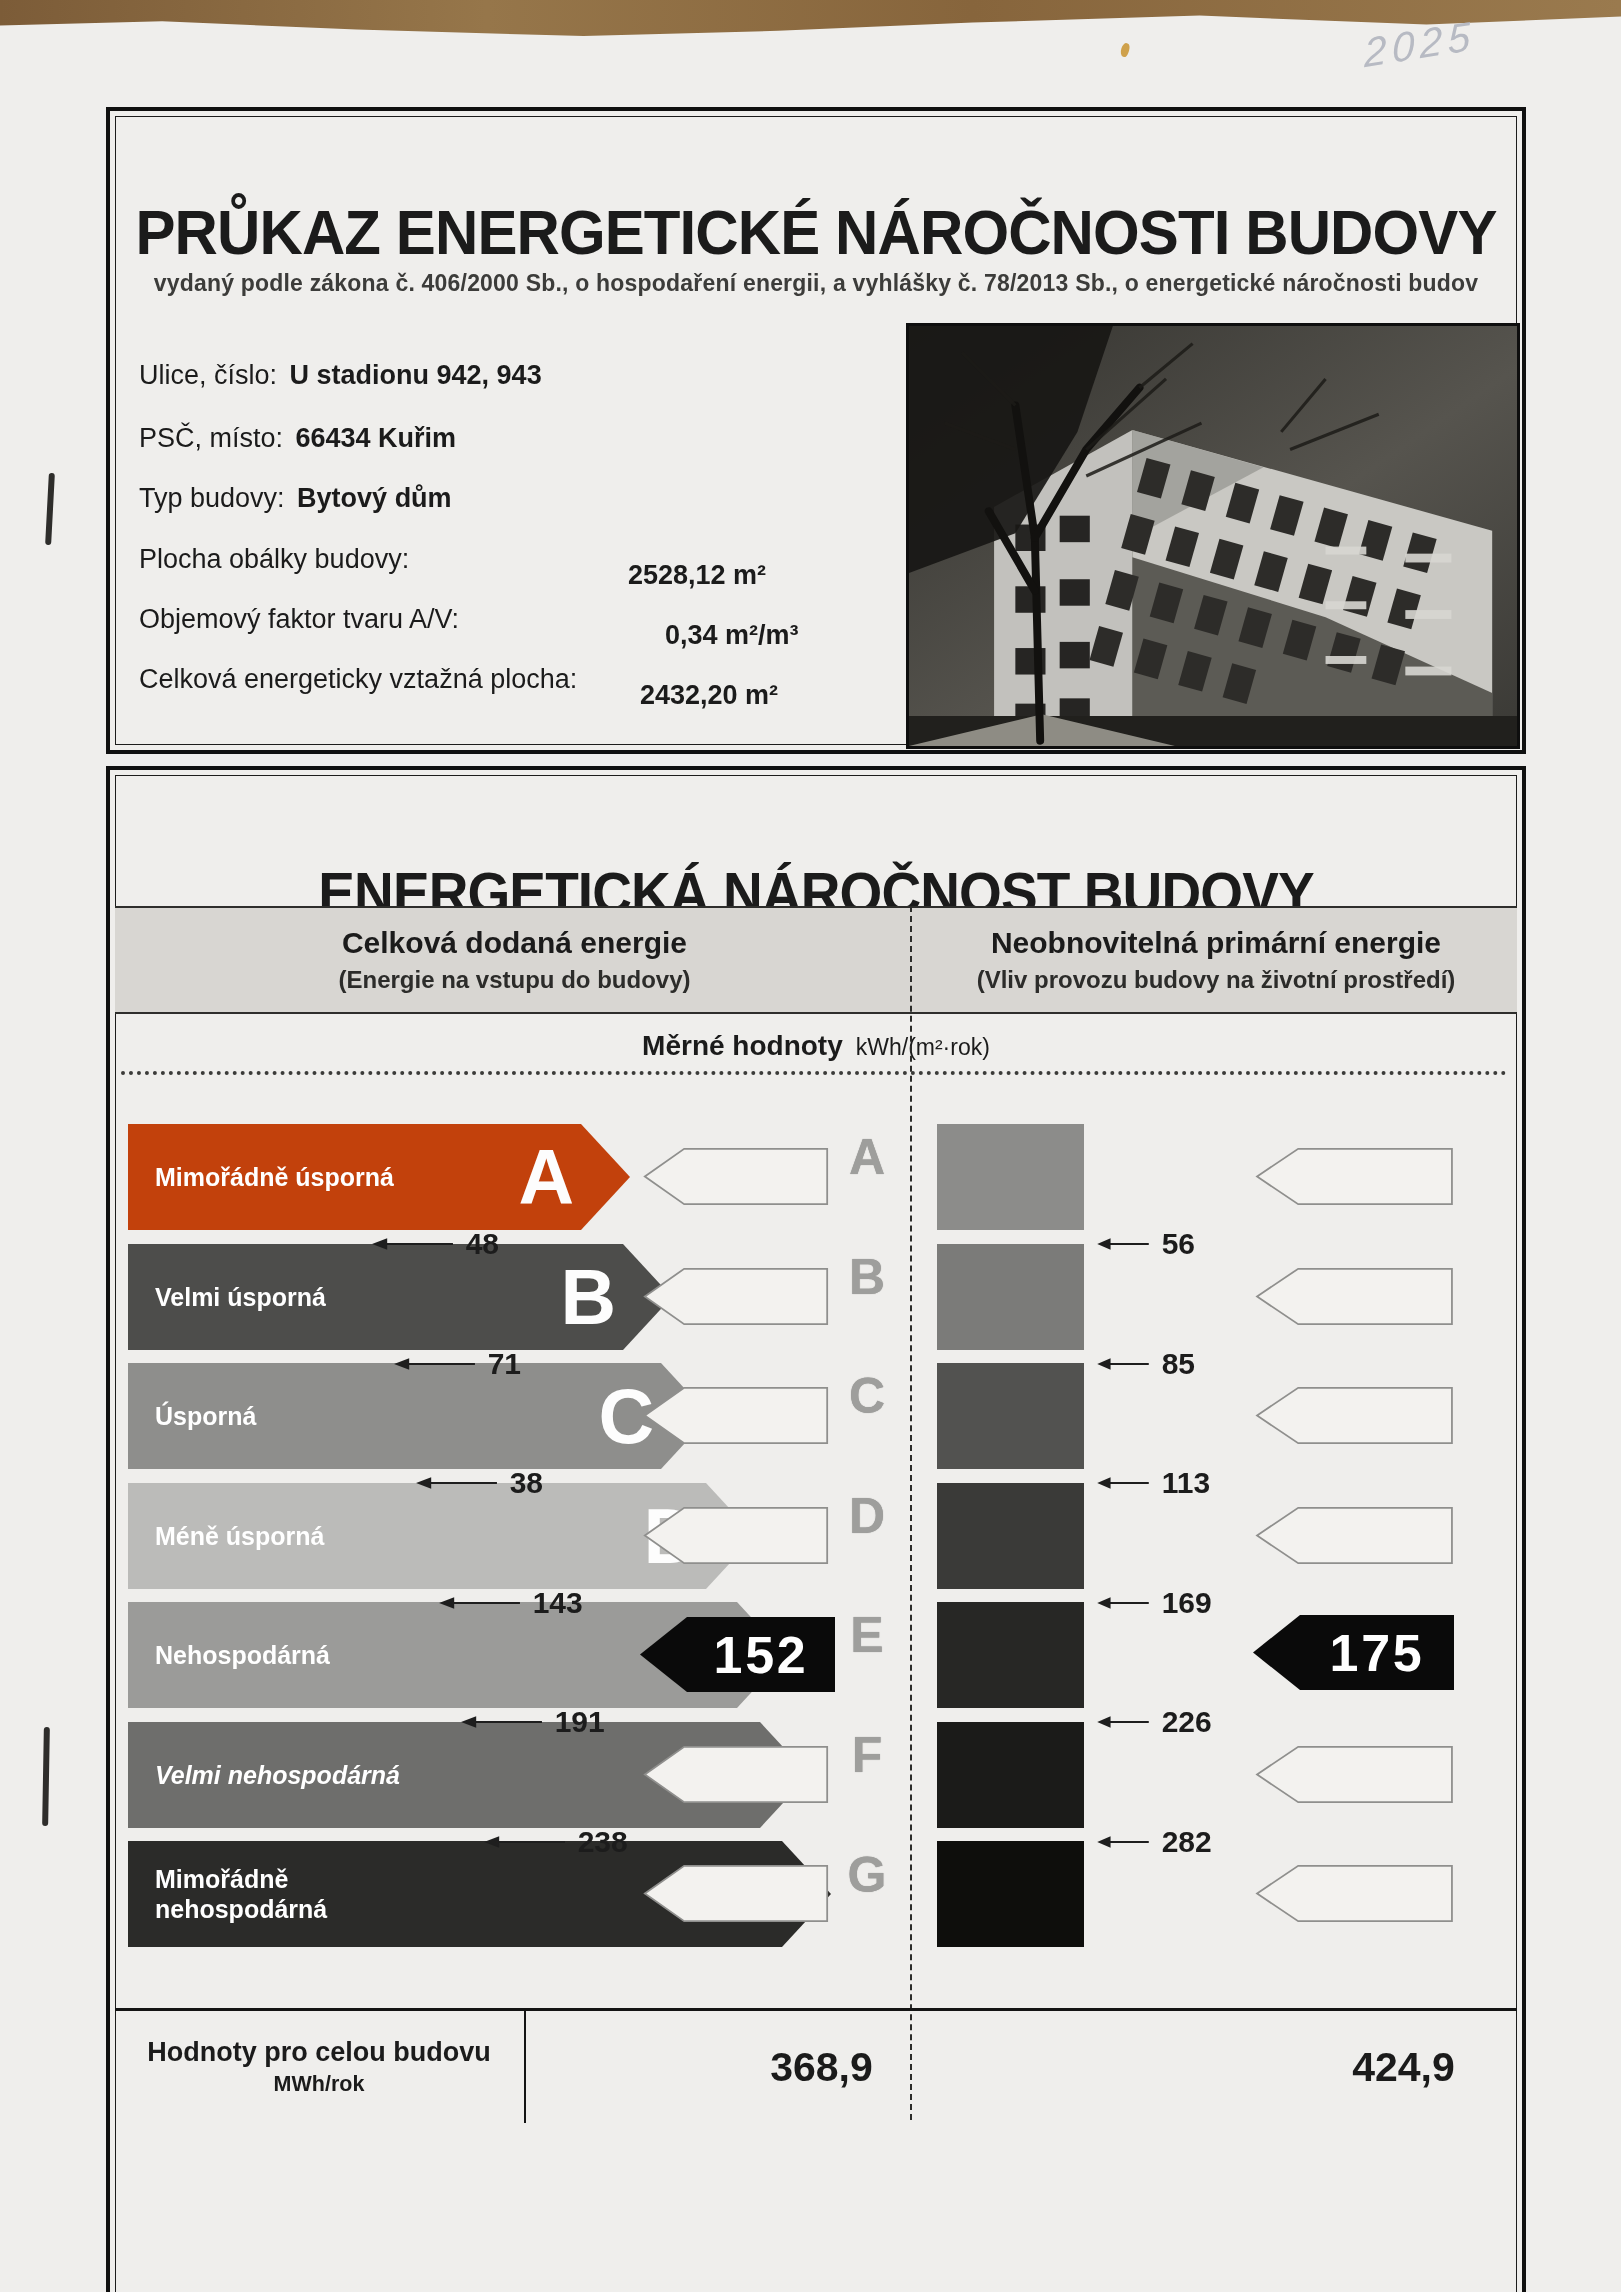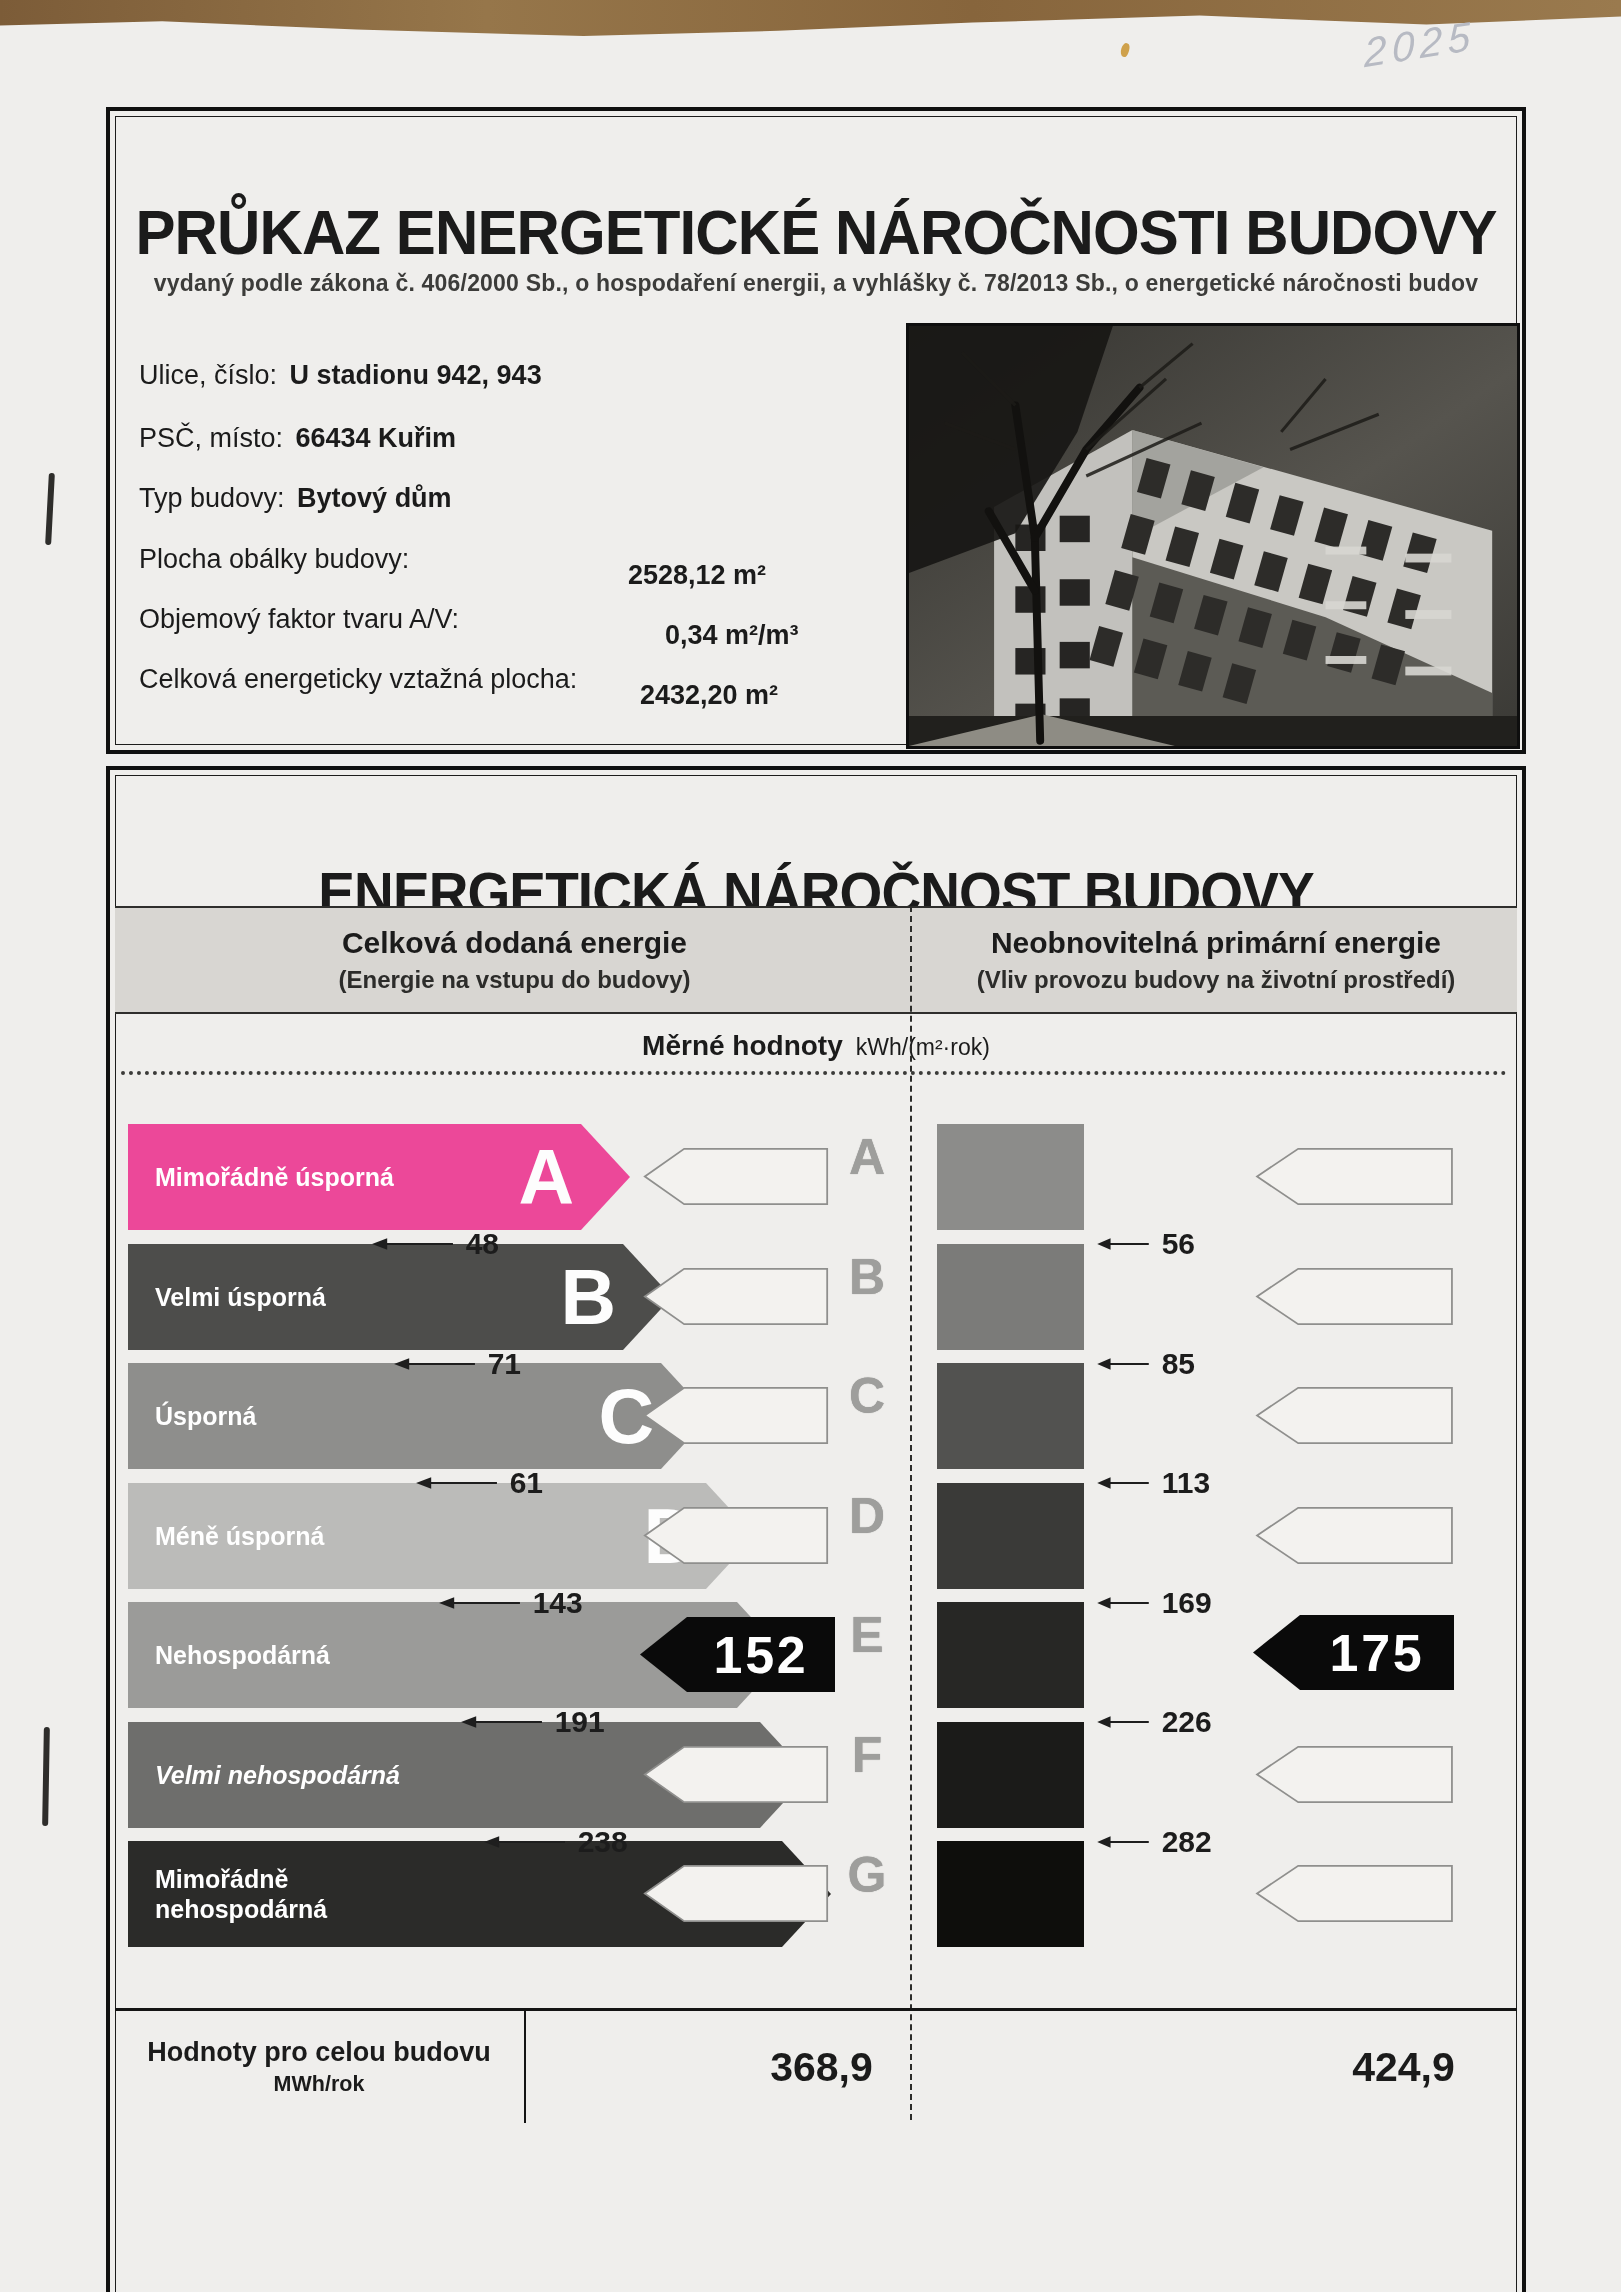--- a/index.html
+++ b/index.html
@@ -203,21 +203,21 @@
       </div>
     </div>
 
     <div class="measured">
       <span class="ml">Měrné hodnoty</span>
       <span class="mu">kWh/(m²·rok)</span>
     </div>
     <div class="dotted-rule"></div>
     <div class="dashed-divider"></div>
 
-    <div class="label-arrow" style="top: 354px; width: 502px; background: #ec4899;">
+    <div class="label-arrow" style="top: 354px; width: 502px; background: #c2410c;">
       <span class="clab">Mimořádně úsporná</span>
       <span class="clet">A</span>
     </div>
     <div class="block" style="top: 354px; background: rgb(140, 140, 138);"></div>
 
     <div class="label-arrow" style="top: 474px; width: 544px; background: rgb(77, 77, 75);">
       <span class="clab">Velmi úsporná</span>
       <span class="clet">B</span>
     </div>
     <div class="block" style="top: 474px; background: rgb(123, 123, 121);"></div>
@@ -264,21 +264,21 @@
           <line x1="93" y1="9" x2="16" y2="9" stroke="#1e1e1e" stroke-width="2.5"></line>
           <polygon points="2,9 19,2.5 19,15.5" fill="#1e1e1e"></polygon>
         </svg>
         <span class="num">71</span>
       </div>
     <div class="thresh" style="left:304px;top:697px">
         <svg width="85" height="16" viewBox="0 0 95 18">
           <line x1="93" y1="9" x2="16" y2="9" stroke="#1e1e1e" stroke-width="2.5"></line>
           <polygon points="2,9 19,2.5 19,15.5" fill="#1e1e1e"></polygon>
         </svg>
-        <span class="num">61</span>
+        <span class="num">38</span>
       </div>
     <div class="thresh" style="left:327px;top:817px">
         <svg width="85" height="16" viewBox="0 0 95 18">
           <line x1="93" y1="9" x2="16" y2="9" stroke="#1e1e1e" stroke-width="2.5"></line>
           <polygon points="2,9 19,2.5 19,15.5" fill="#1e1e1e"></polygon>
         </svg>
         <span class="num">143</span>
       </div>
     <div class="thresh" style="left:349px;top:936px">
         <svg width="85" height="16" viewBox="0 0 95 18">

